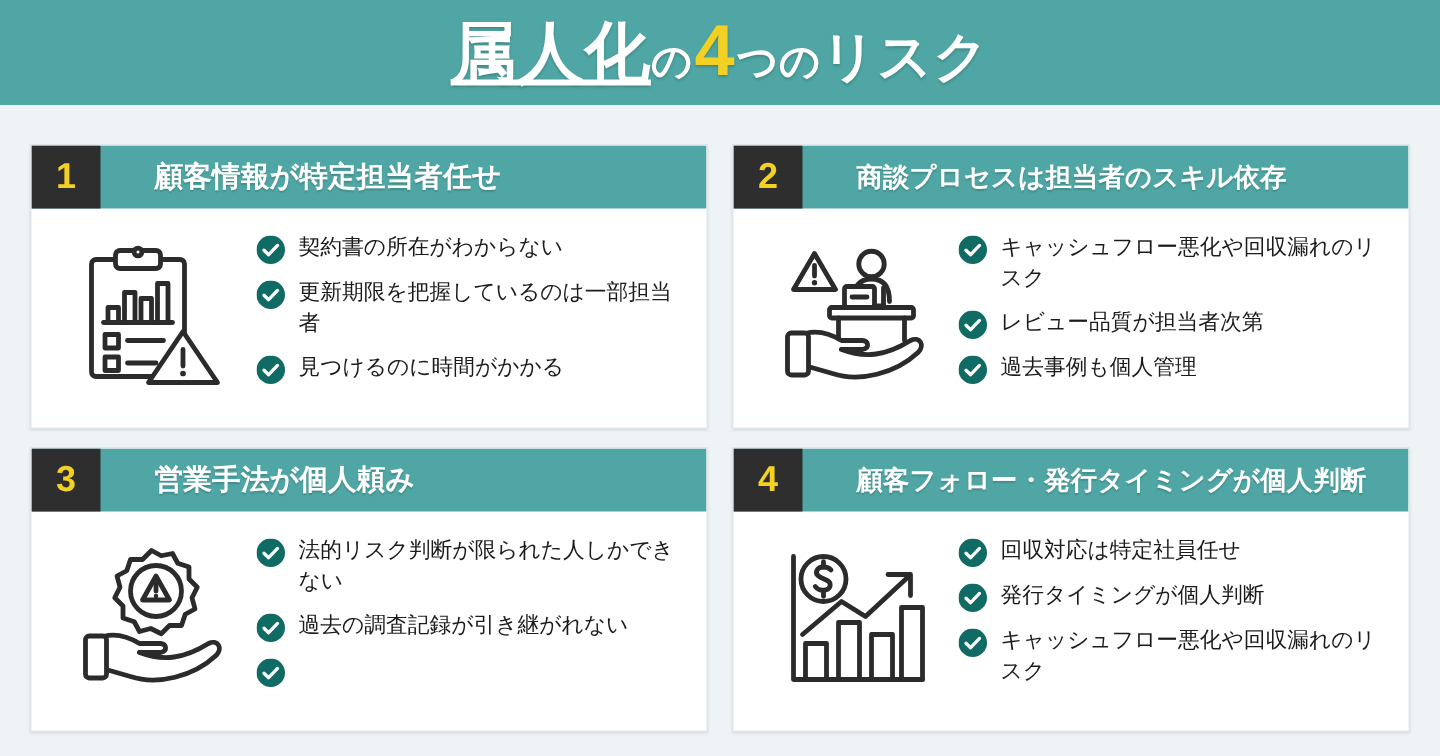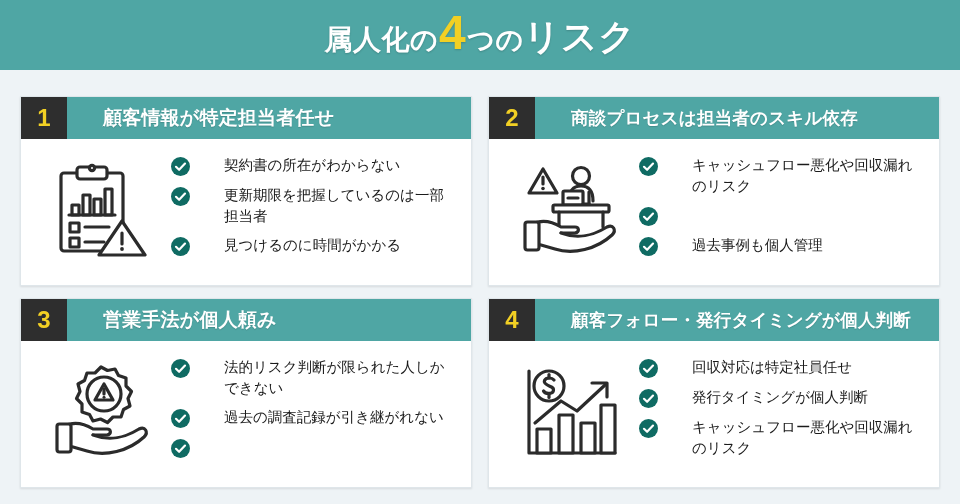--- a/index.html
+++ b/index.html
@@ -36,21 +36,21 @@
   .banner-title {
     color: #ffffff;
     font-size: 36px;
     font-weight: bold;
     letter-spacing: 0.5px;
     text-shadow: 0 1px 2px rgba(0,0,0,0.18);
     display: flex;
     align-items: baseline;
     white-space: nowrap;
   }
-  .banner-title .t-pre { font-size: 28px; }
+  .banner-title .t-pre { font-size: 44px; text-decoration: underline; }
   .banner-title .t-num {
     color: #f2d024;
     font-size: 48px;
     font-weight: bold;
     line-height: 1;
     padding: 0 1px;
   }
   .banner-title .t-mid { font-size: 27px; color: #ffffff; }
   .banner-title .t-no  { font-size: 27px; color: #ffffff; }
   .banner-title .t-post { font-size: 36px; }
@@ -150,21 +150,20 @@
     height: 19px;
     margin-right: 9px;
     margin-top: 2px;
   }
   .check svg { display: block; }
   .bullet-text {
     font-size: 14.5px;
     line-height: 1.42;
     color: #1b1b1b;
     font-weight: normal;
-    margin-left: 25px;
   }
 </style>
 </head>
 <body>
 
 <div class="page">
 
   <div class="banner">
     <div class="banner-title">
       <span class="t-pre">属人化</span>
@@ -269,20 +268,21 @@
             </span>
             <span class="bullet-text">キャッシュフロー悪化や回収漏れのリスク</span>
           </div>
           <div class="bullet">
             <span class="check">
               <svg width="19" height="19" viewBox="0 0 19 19">
                   <circle cx="9.5" cy="9.5" r="9.5" fill="#0f6b63"></circle>
                   <path d="M5 9.8 L8.1 12.8 L14 6.6" fill="none" stroke="#ffffff" stroke-width="2.2" stroke-linecap="round" stroke-linejoin="round"></path>
                 </svg>
             </span>
+            <span class="bullet-text">レビュー品質が担当者次第</span>
           </div>
           <div class="bullet">
             <span class="check">
               <svg width="19" height="19" viewBox="0 0 19 19">
                   <circle cx="9.5" cy="9.5" r="9.5" fill="#0f6b63"></circle>
                   <path d="M5 9.8 L8.1 12.8 L14 6.6" fill="none" stroke="#ffffff" stroke-width="2.2" stroke-linecap="round" stroke-linejoin="round"></path>
                 </svg>
             </span>
             <span class="bullet-text">過去事例も個人管理</span>
           </div>

